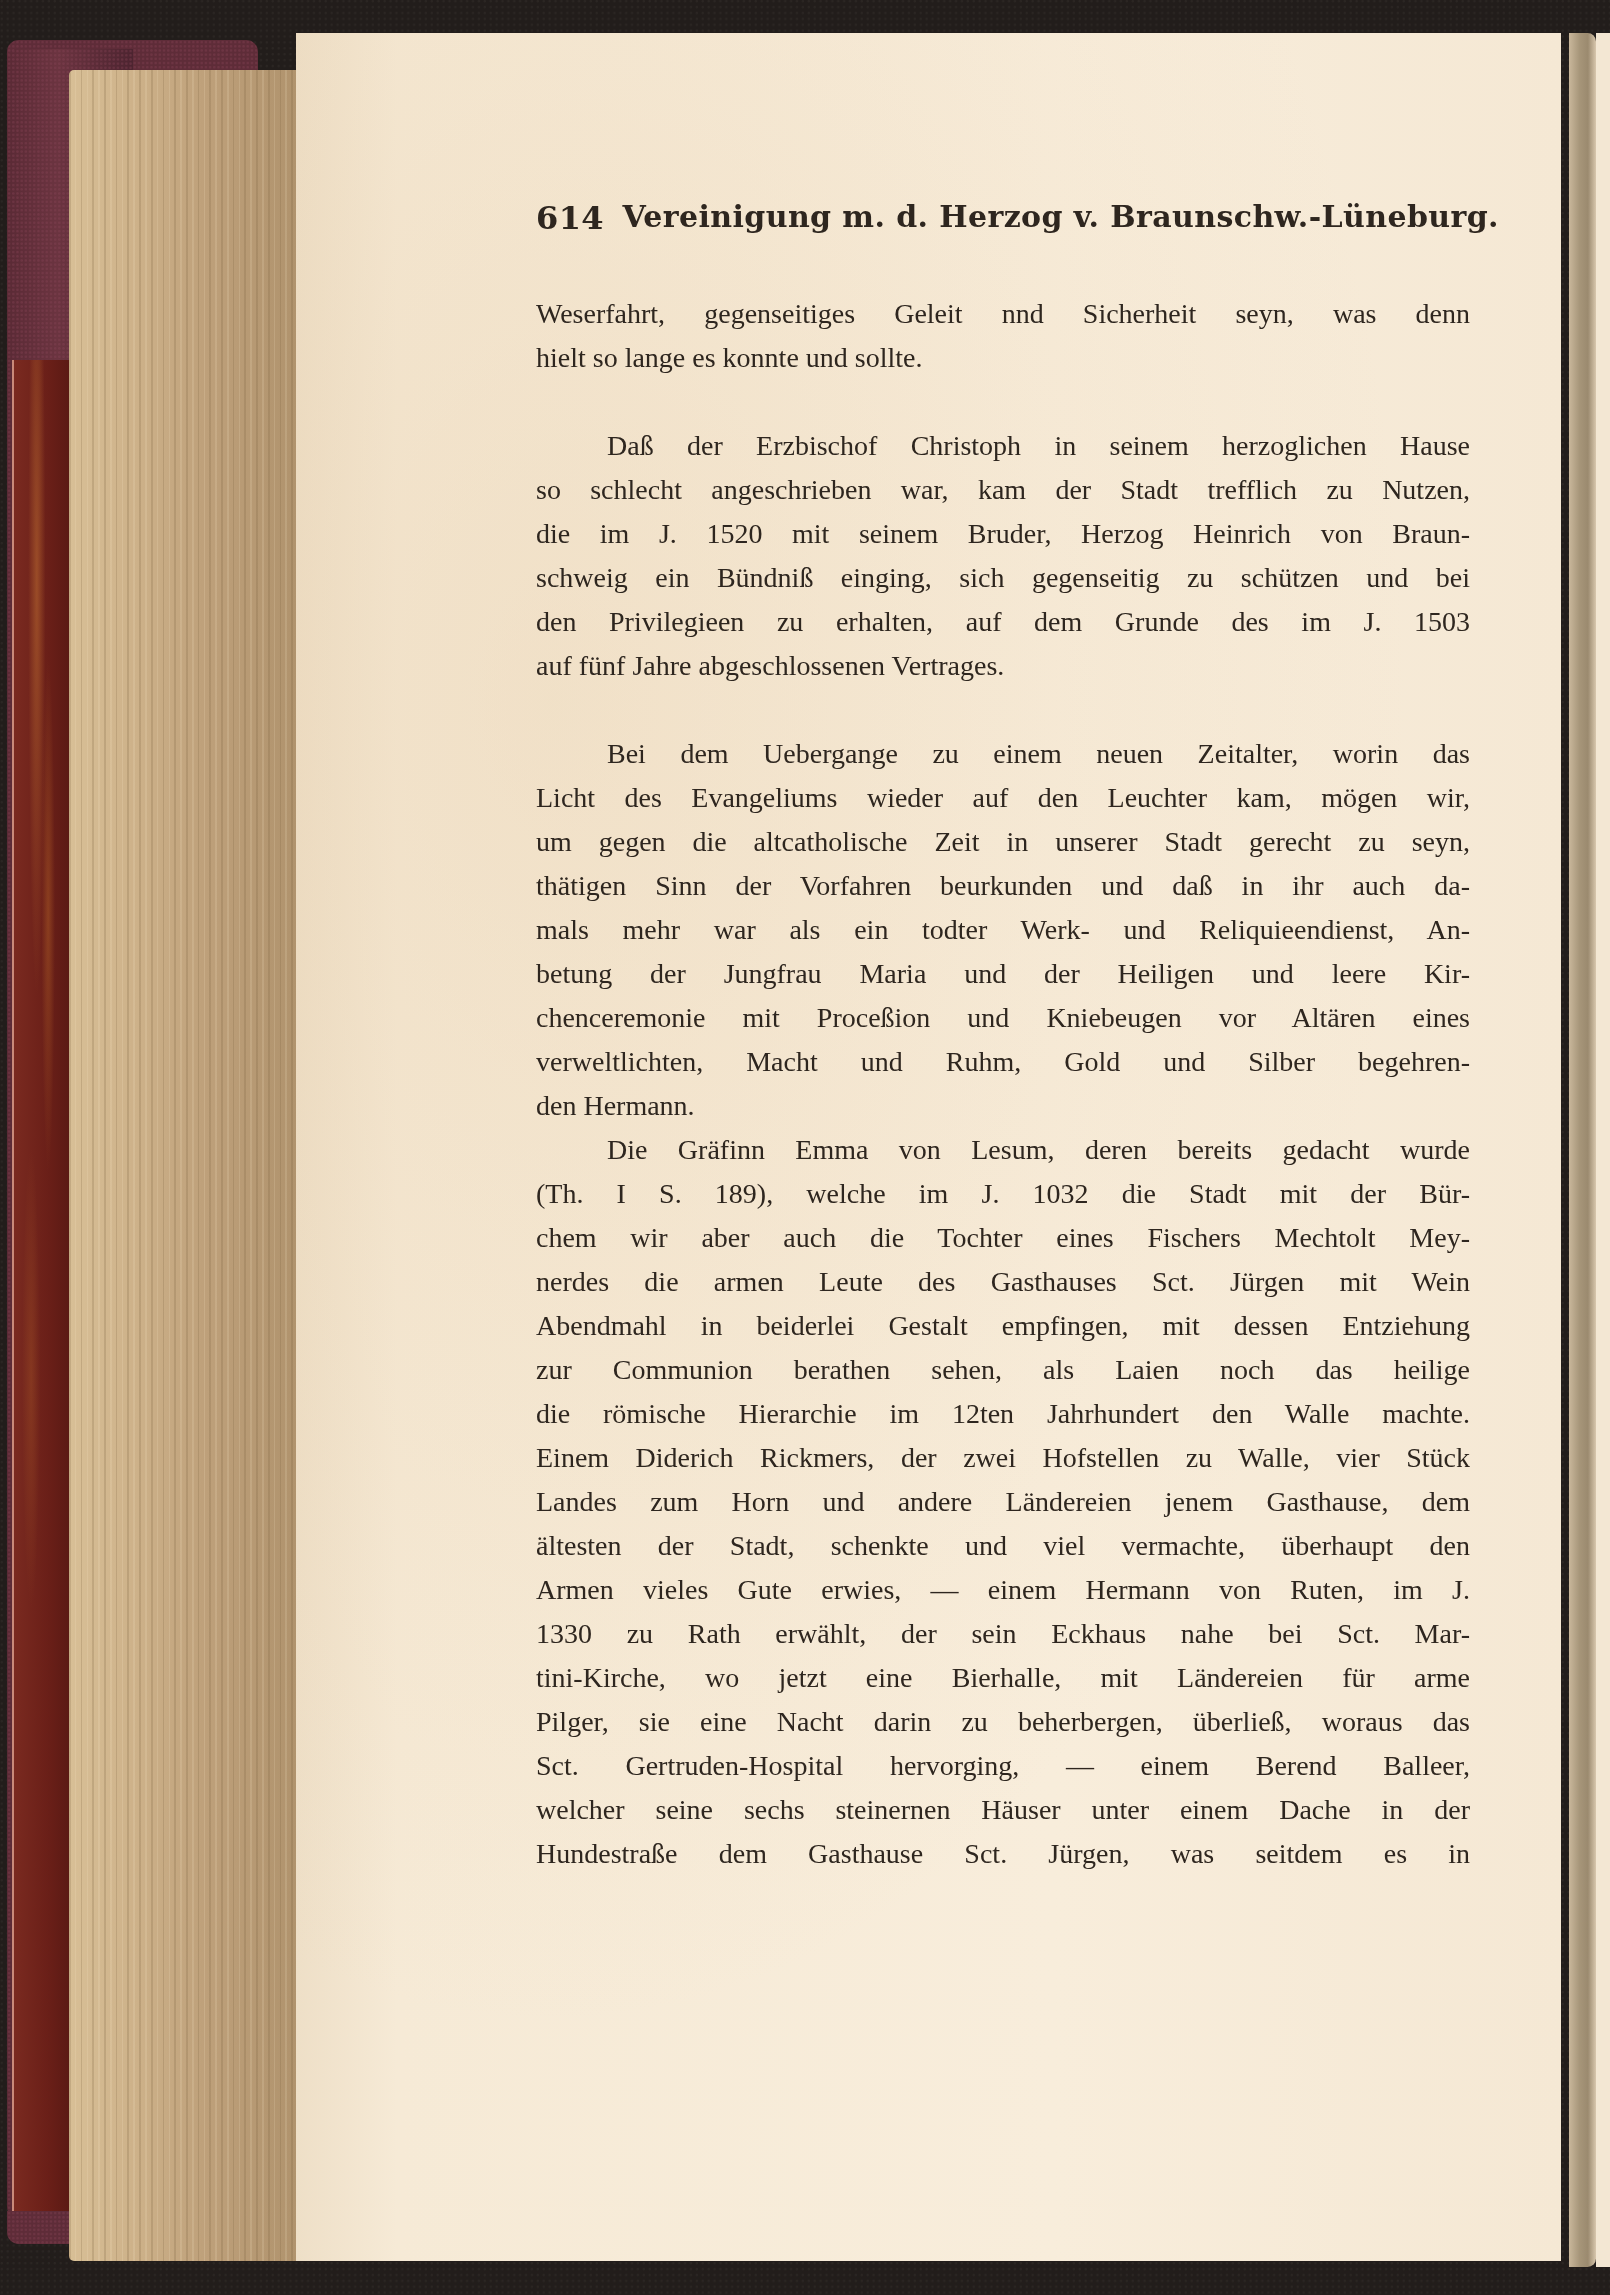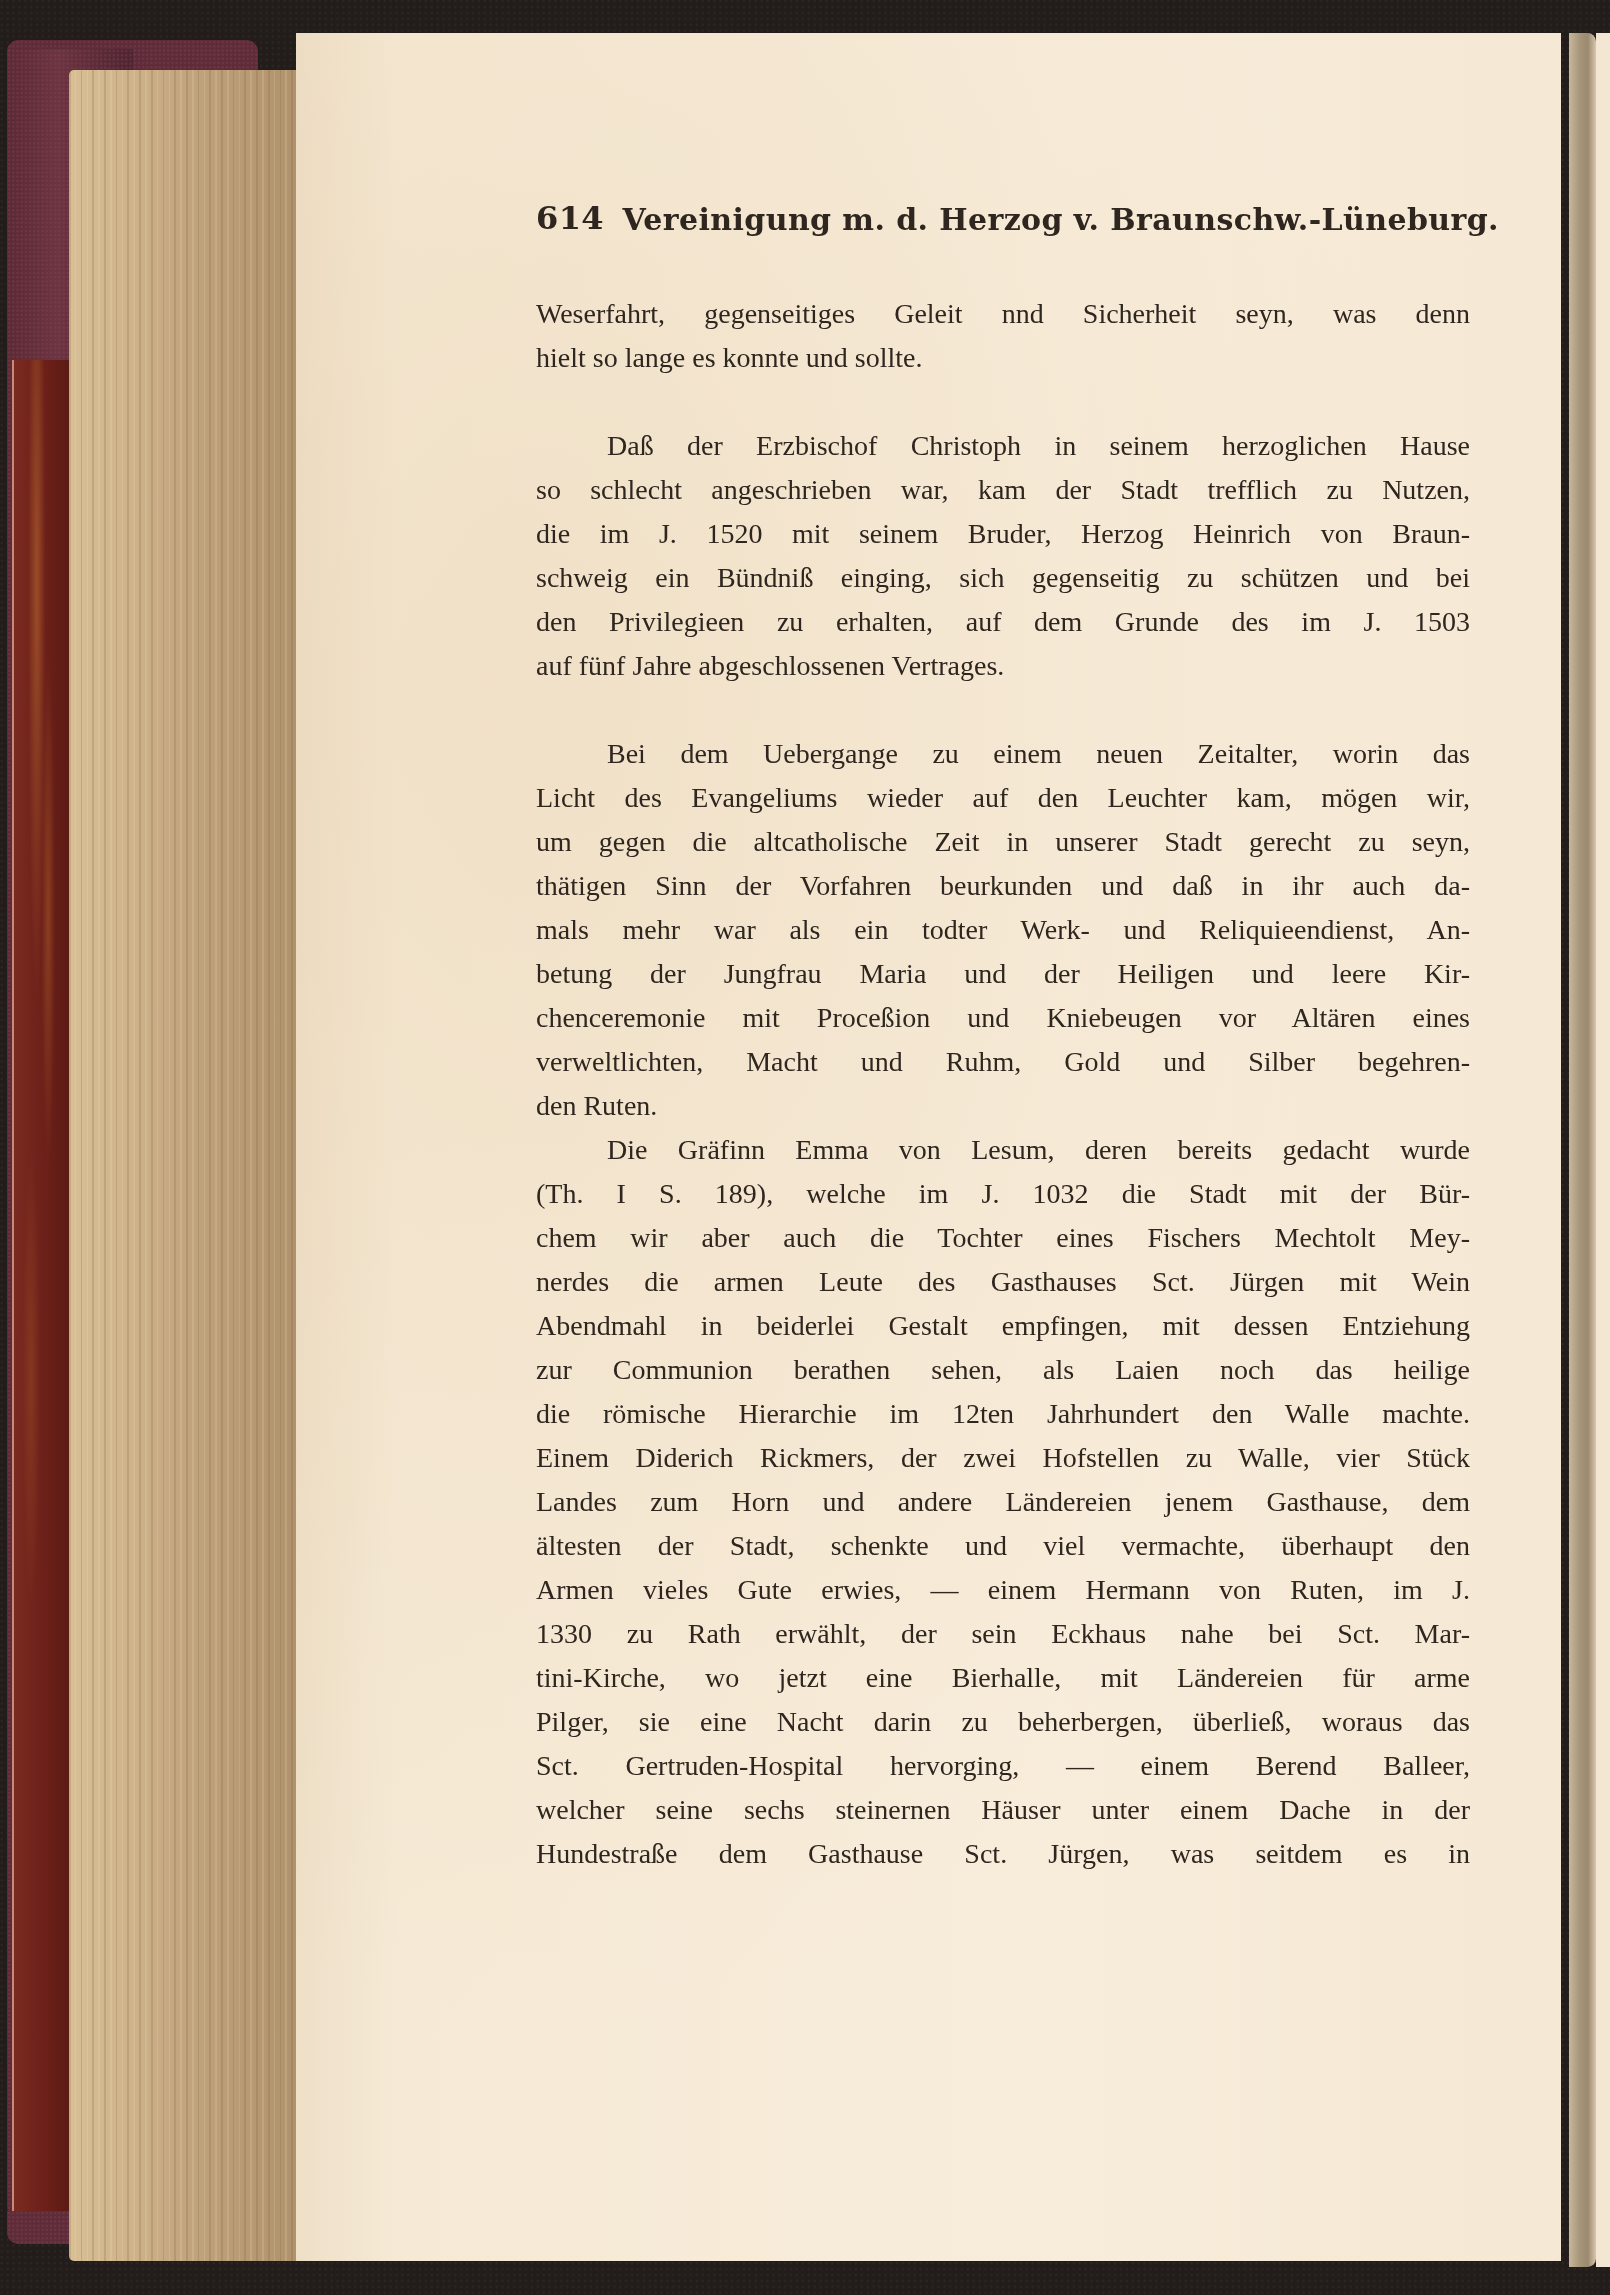--- a/index.html
+++ b/index.html
@@ -75,21 +75,21 @@
     position:absolute; left:536px; top:199px; width:934px;
     color:#2e261f;
   }
   .running-head {
     font-family:"DejaVu Serif", serif;
     font-weight:bold;
     font-size:30px;
     letter-spacing:0.4px;
     margin:0 0 55px 0;
     white-space:nowrap;
-    display:flex; gap:18.4px; align-items:flex-end;
+    display:flex; gap:18.4px; align-items:flex-start;
   }
   .running-head .pno { font-size:32px; }
   .para {
     font-family:Liberation Serif, serif;
     font-size:28px;
     line-height:44px;
     text-align:justify;
     text-align-last:justify;
     margin:0;
   }
@@ -134,21 +134,21 @@
       <div class="gap"></div>
       <p class="para">
         <span class="line indent">Bei dem Uebergange zu einem neuen Zeitalter, worin das</span>
         <span class="line">Licht des Evangeliums wieder auf den Leuchter kam, mögen wir,</span>
         <span class="line">um gegen die altcatholische Zeit in unserer Stadt gerecht zu seyn,</span>
         <span class="line">thätigen Sinn der Vorfahren beurkunden und daß in ihr auch da-</span>
         <span class="line">mals mehr war als ein todter Werk- und Reliquieendienst, An-</span>
         <span class="line">betung der Jungfrau Maria und der Heiligen und leere Kir-</span>
         <span class="line">chenceremonie mit Proceßion und Kniebeugen vor Altären eines</span>
         <span class="line">verweltlichten, Macht und Ruhm, Gold und Silber begehren-</span>
-        <span class="line last">den Ruten.</span>
+        <span class="line last">den Hermann.</span>
       </p>
       <p class="para">
         <span class="line indent">Die Gräfinn Emma von Lesum, deren bereits gedacht wurde</span>
         <span class="line">(Th. I S. 189), welche im J. 1032 die Stadt mit der Bür-</span>
         <span class="line">chem wir aber auch die Tochter eines Fischers Mechtolt Mey-</span>
         <span class="line">nerdes die armen Leute des Gasthauses Sct. Jürgen mit Wein</span>
         <span class="line">Abendmahl in beiderlei Gestalt empfingen, mit dessen Entziehung</span>
         <span class="line">zur Communion berathen sehen, als Laien noch das heilige</span>
         <span class="line">die römische Hierarchie im 12ten Jahrhundert den Walle machte.</span>
         <span class="line">Einem Diderich Rickmers, der zwei Hofstellen zu Walle, vier Stück</span>

